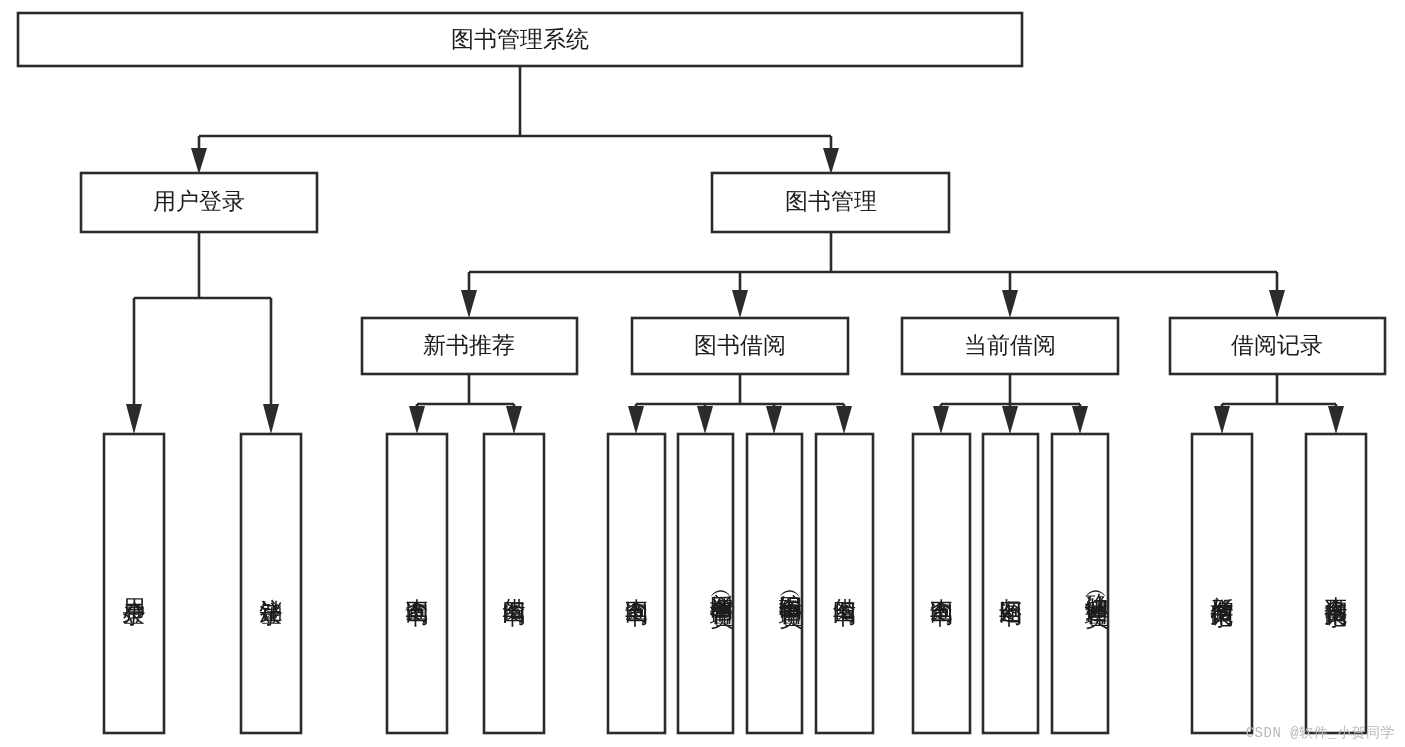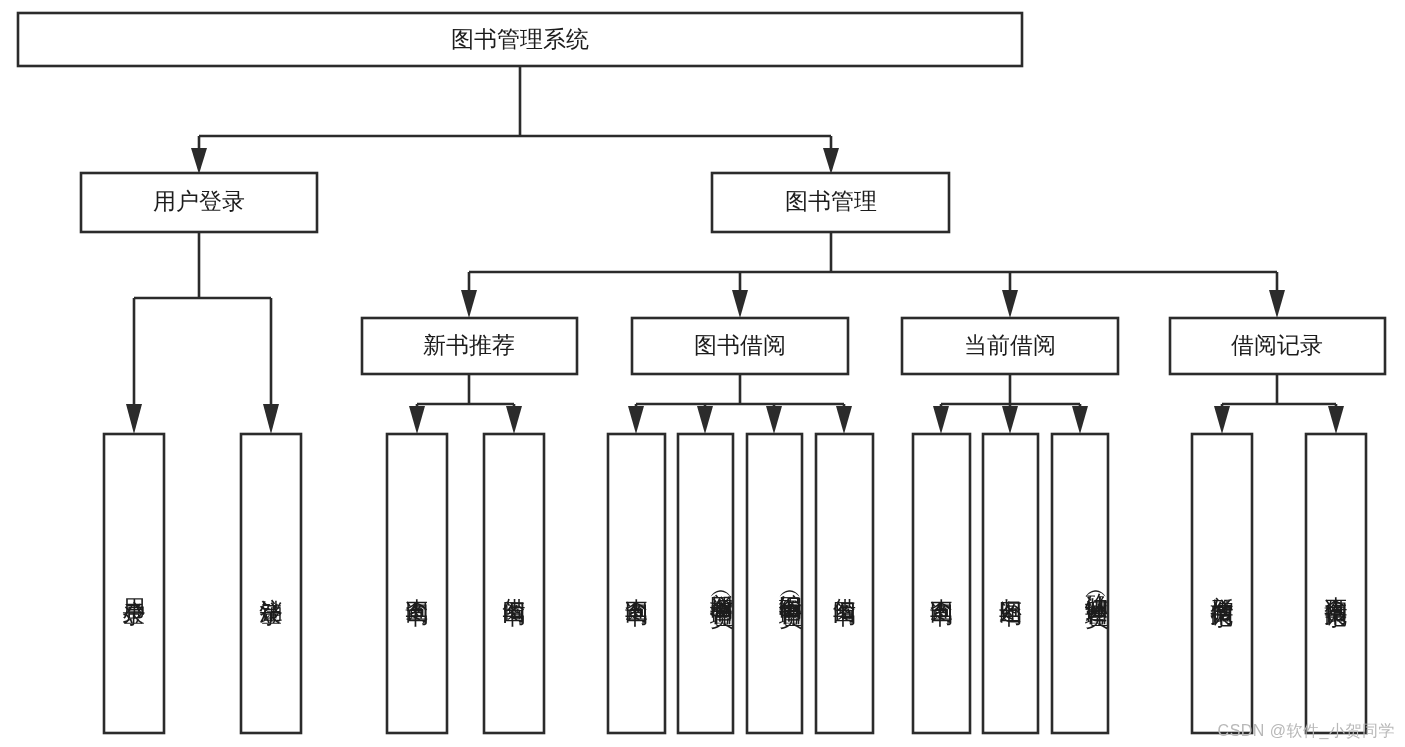--- a/index.html
+++ b/index.html
@@ -64,22 +64,22 @@
     align-items: center;
     justify-content: center;
     text-align: center;
     pointer-events: none;
     user-select: none;
   }
   .watermark {
     position: absolute;
     right: 10px;
     bottom: 5px;
-    font-family: Liberation Sans, sans-serif;
-    font-size: 16px;
+    font-family: Liberation Mono, monospace;
+    font-size: 14px;
     color: #b8b8b8;
     letter-spacing: 0.5px;
     white-space: nowrap;
   }
 </style>
 </head>
 <body>
 
 <div id="diagram-root">
 

